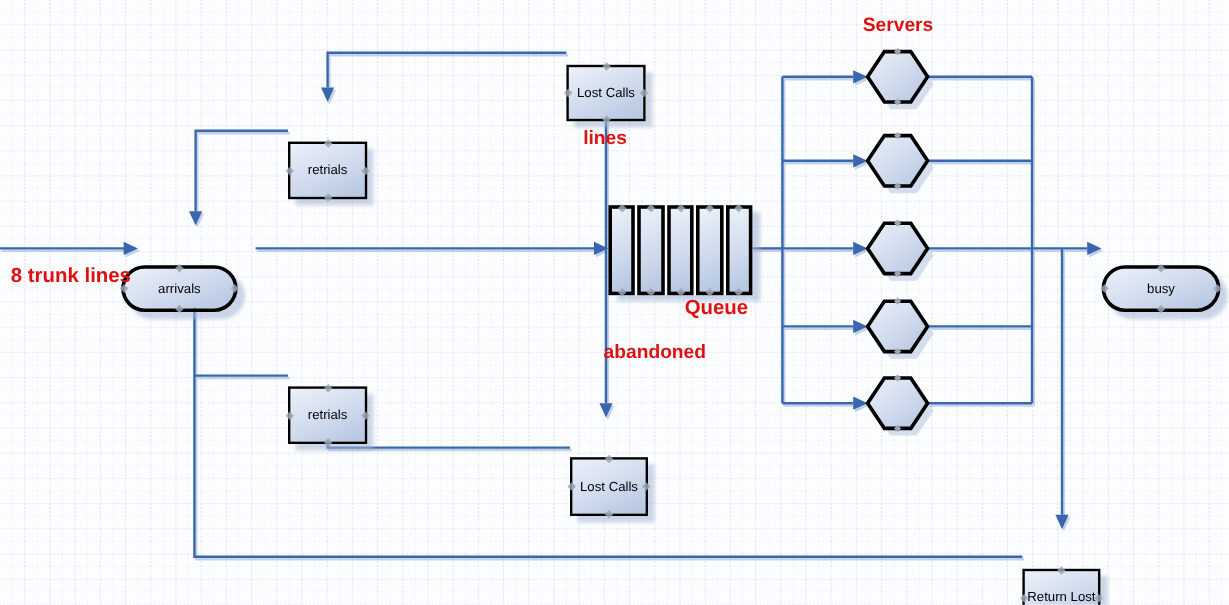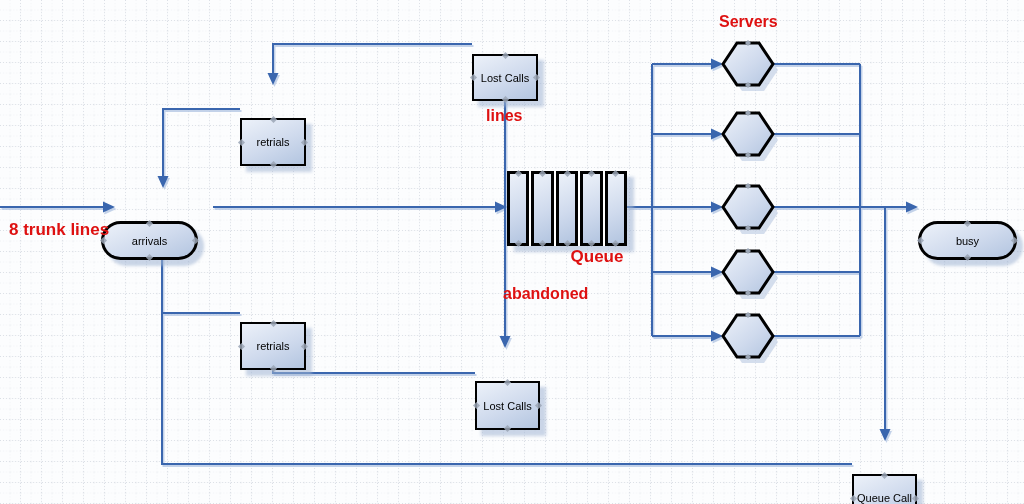--- a/index.html
+++ b/index.html
@@ -185,21 +185,21 @@
 
   <div class="node oval" style="left:918px;top:188px;width:99px;height:39px;">
     <span class="label">busy</span>
   <i class="port port-t"></i>
       <i class="port port-r"></i>
       <i class="port port-b"></i>
       <i class="port port-l"></i>
     </div>
 
   <div class="node" style="left:852px;top:441px;width:65px;height:48px;">
-    <span class="label">Queue Call</span>
+    <span class="label">Return Lost</span>
   <i class="port port-t"></i>
       <i class="port port-r"></i>
       <i class="port port-b"></i>
       <i class="port port-l"></i>
     </div>
 
   <div class="ann ann-17" style="left:9px;top:221px;">8 trunk lines</div>
   <div class="ann ann-16" style="left:486px;top:107px;">lines</div>
   <div class="ann ann-16" style="left:476px;top:285px;margin-left:27px;">abandoned</div>
   <div class="ann ann-17" style="left:507px;top:248px;width:120px;text-align:center;margin-left:30px;">Queue</div>

